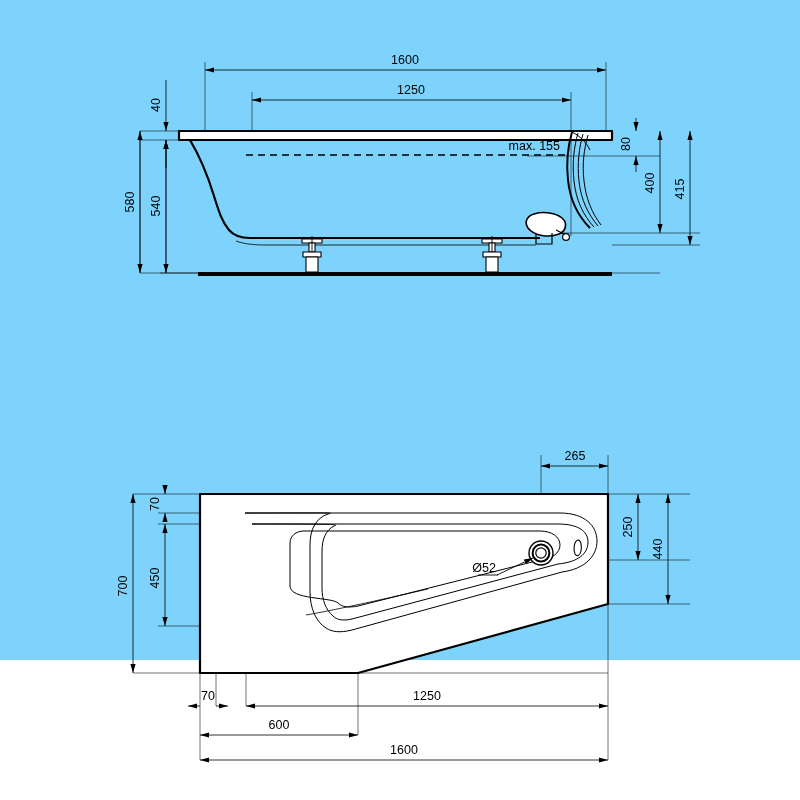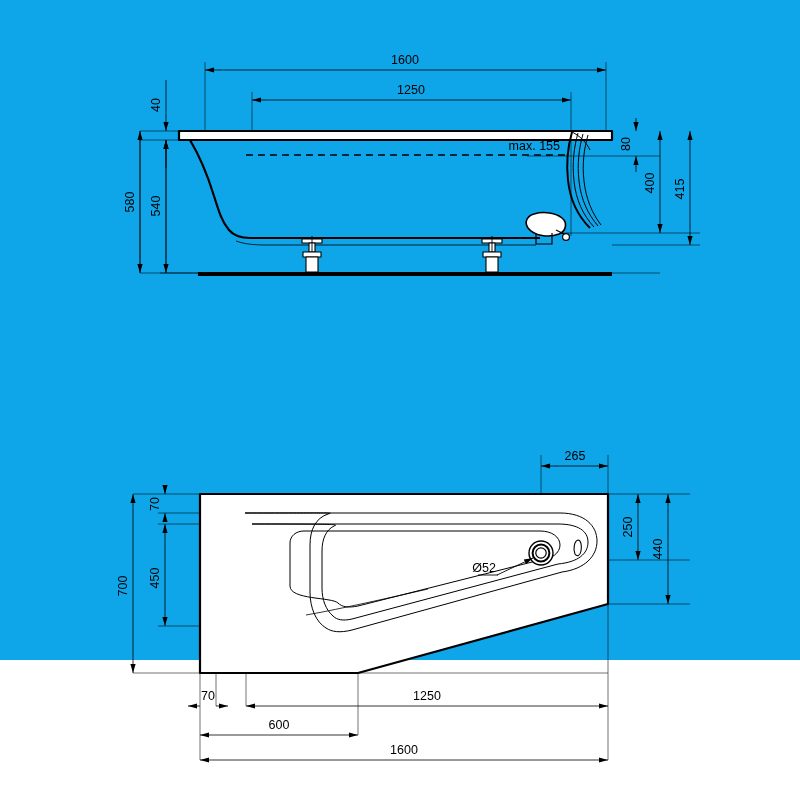--- a/index.html
+++ b/index.html
@@ -1,19 +1,19 @@
 <!DOCTYPE html>
 <html><head>
 <meta charset="utf-8">
 <title>Bath Technical Drawing</title>
 <style>
   html,body{margin:0;padding:0;background:#ffffff;}
   body{width:800px;height:800px;overflow:hidden;
        font-family:"Liberation Sans", sans-serif;}
-  #sheet{position:relative;width:800px;height:660px;background:#0ea5e9;}
+  #sheet{position:relative;width:800px;height:660px;background:#7dd3fc;}
   svg{display:block;}
   .dimtext{font-family:"Liberation Sans", sans-serif;font-size:12.5px;fill:#000;}
   .dimtext-v{font-family:"Liberation Sans", sans-serif;font-size:12.5px;fill:#000;}
 </style>
 </head>
 <body>
 
 <div id="sheet">
 
 <svg width="800" height="800" viewBox="0 0 800 800">

